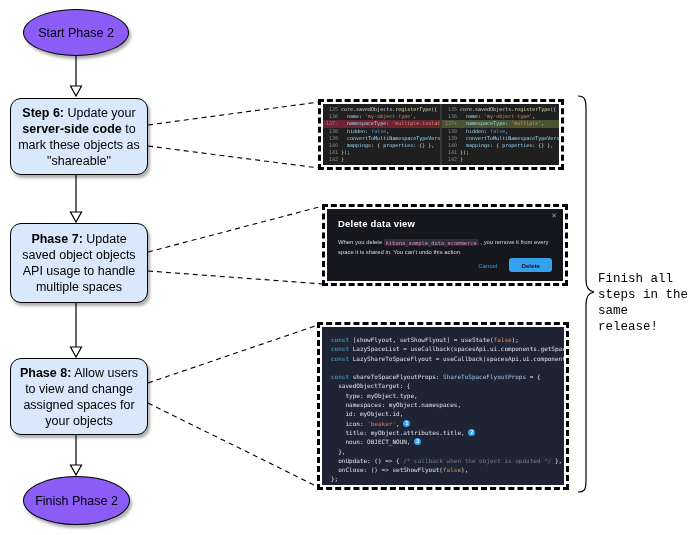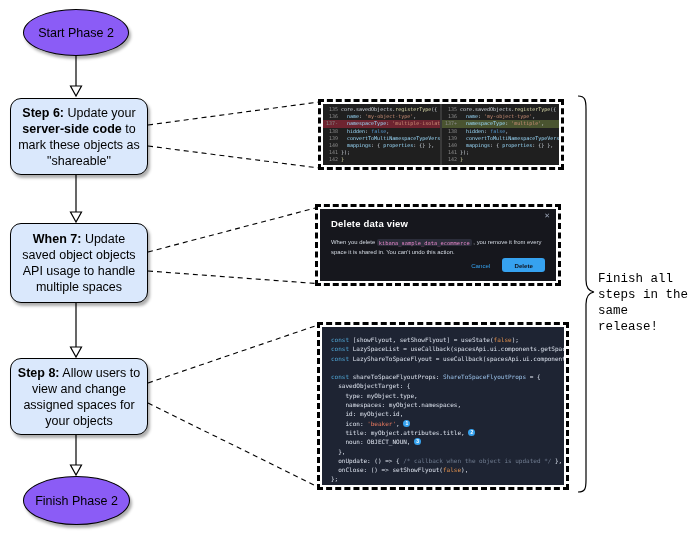--- a/index.html
+++ b/index.html
@@ -24,21 +24,21 @@
   .stepbox .b { font-weight:bold; }
   #n-start  { left:23px;  top:9px;   width:104px; height:45px; }
   #n-finish { left:23px;  top:476px; width:105px; height:47px; }
   #n-step6  { left:10px;  top:98px;  width:138px; height:77px; }
   #n-step7  { left:10px;  top:223px; width:138px; height:80px; }
   #n-step8  { left:10px;  top:358px; width:138px; height:77px; }
 
   
   .shot { position:absolute; border:3px dashed #000; background:#fff; padding:2px; box-sizing:border-box; }
   #shot-diff  { left:318px; top:99px;  width:246px; height:71px; }
-  #shot-modal { left:315px; top:204px; width:246px; height:82px; }
+  #shot-modal { left:322px; top:204px; width:246px; height:82px; }
   #shot-code  { left:317px; top:322px; width:252px; height:168px; }
 
   
   .diffwrap { display:flex; width:100%; height:100%; background:#1f1f1f; overflow:hidden; }
   .pane { flex:1; overflow:hidden; padding:2px 0; }
   .pane + .pane { border-left:2px solid #3a3a3a; }
   .drow { display:flex; font:5px/7.2px "DejaVu Sans Mono", monospace; white-space:pre; color:#cfcfcf; }
   .drow .ln { flex:none; width:15px; text-align:right; padding-right:3px; color:#8a8a8a; }
   .drow .lc { flex:1; overflow:hidden; }
   .drow.rem { background:#6e2430; }
@@ -103,25 +103,25 @@
 
   <div class="ellipse" id="n-start">
     <span>Start Phase 2</span>
   </div>
 
   <div class="stepbox" id="n-step6">
     <p style="margin:0;"><span class="b">Step 6:</span><span> Update your </span><span class="b">server-side code</span><span> to mark these objects as "shareable"</span></p>
   </div>
 
   <div class="stepbox" id="n-step7">
-    <p style="margin:0;"><span class="b">When 7:</span><span> Update saved object objects API usage to handle multiple spaces</span></p>
+    <p style="margin:0;"><span class="b">Phase 7:</span><span> Update saved object objects API usage to handle multiple spaces</span></p>
   </div>
 
   <div class="stepbox" id="n-step8">
-    <p style="margin:0;"><span class="b">Step 8:</span><span> Allow users to view and change assigned spaces for your objects</span></p>
+    <p style="margin:0;"><span class="b">Phase 8:</span><span> Allow users to view and change assigned spaces for your objects</span></p>
   </div>
 
   <div class="ellipse" id="n-finish">
     <span>Finish Phase 2</span>
   </div>
 
   <div class="shot" id="shot-diff">
     <div class="diffwrap">
       <div class="pane">
           <div class="drow"><span class="ln">135</span><span class="lc"><span class="tok-d">core.savedObjects.</span><span class="tok-y">registerType</span><span class="tok-d">({</span></span></div>

